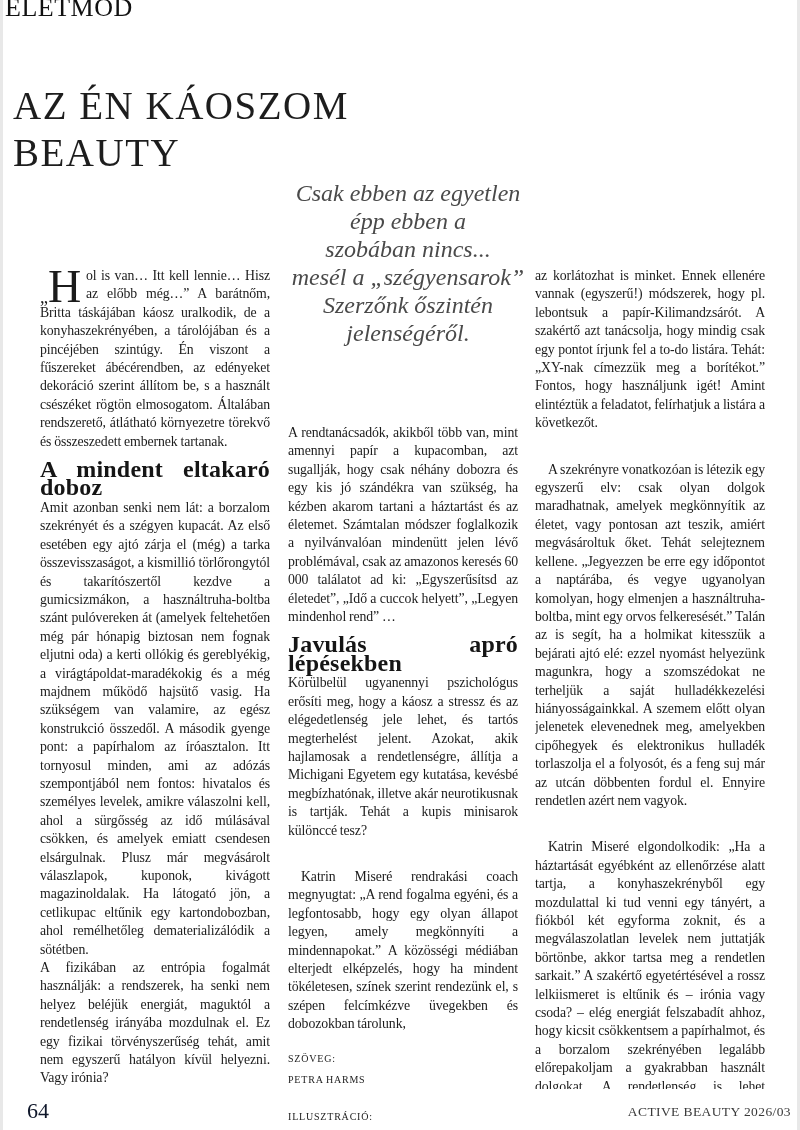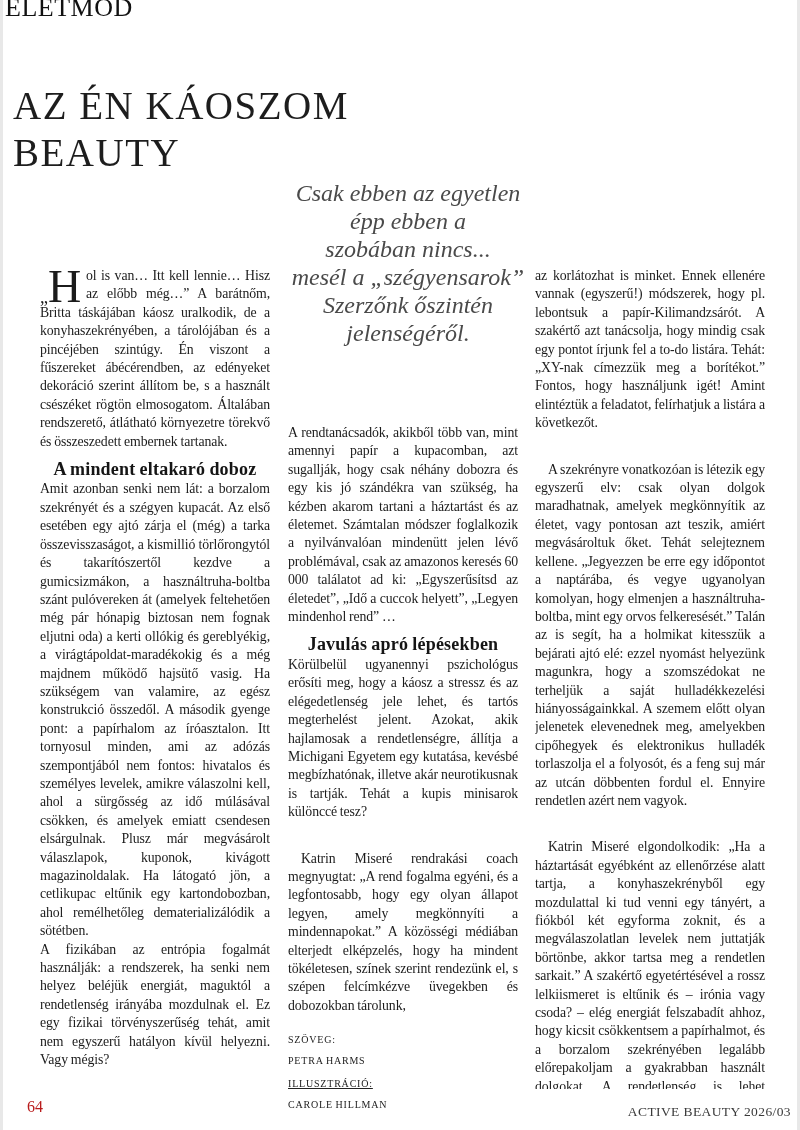--- a/index.html
+++ b/index.html
@@ -26,38 +26,38 @@
     position:absolute; width:230px;
     font-size:13.8px; line-height:18.4px; text-align:justify;
     letter-spacing:-0.1px; word-spacing:-0.5px; hyphens:auto;
   }
   .col-left  { left:37px;  top:267px; height:822px; overflow:hidden; }
   .col-mid   { left:285px; top:424px; height:702px; overflow:hidden; }
   .col-right { left:532px; top:267px; height:822px; overflow:hidden; }
   .body-p { margin:0; }
   .indent { text-indent:13px;margin-top:28px; }
   .col-heading {
-    margin:9px 0 2px; text-align:center;
-    font-size:18px; font-weight:700; letter-spacing:0.2px; color:#151515;
+    margin:9px 0 2px; 
+    font-size:24px; font-weight:700; letter-spacing:0.2px; color:#151515;
   }
   .dropcap {
     float:left; display:flex; align-items:flex-end;
     height:35px; margin:1px 5px 0 0;
   }
   .dc-quote { font-size:18px; line-height:12px; }
   .dc-letter { font-size:46px; line-height:33px; }
   .credits {
     margin-top:14px; 
     font-size:10px; line-height:21px; letter-spacing:0.8px; color:#222;
   }
-  .credit-gap { margin-top:2px;text-decoration:underline; }
+  .credit-gap { margin-top:16px; }
   .endmark { margin-left:14px; font-size:12px; }
   .footer-page {
     position:absolute; left:24px; top:1098px;
-    font-size:16px; color:#b91c1c;
+    font-size:22px; color:#0f172a;
   }
   .footer-issue {
     position:absolute; right:6px; top:1104px;
     font-size:13.5px; letter-spacing:0.4px; color:#3a3a3a;
   }
 </style>
 </head>
 <body>
 
 <div class="page">
@@ -80,21 +80,21 @@
 
   <div class="col col-left">
     <p class="body-p">
       <span class="dropcap">
           <span class="dc-quote">„</span>
           <span class="dc-letter">H</span>
         </span><span>ol is van… Itt kell lennie… Hisz az előbb még…” A barátnőm, Britta táskájában káosz uralkodik, de a konyhaszekrényében, a tárolójában és a pincéjében szintúgy. Én viszont a fűszereket ábécérendben, az edényeket dekoráció szerint állítom be, s a használt csészéket rögtön elmosogatom. Általában rendszerető, átlátható környezetre törekvő és összeszedett embernek tartanak.</span>
     </p>
     <h3 class="col-heading">A mindent eltakaró doboz</h3>
     <p class="body-p">Amit azonban senki nem lát: a borzalom szekrényét és a szégyen kupacát. Az első esetében egy ajtó zárja el (még) a tarka összevisszaságot, a kismillió törlőrongytól és takarítószertől kezdve a gumicsizmákon, a használtruha-boltba szánt pulóvereken át (amelyek feltehetően még pár hónapig biztosan nem fognak eljutni oda) a kerti ollókig és gereblyékig, a virágtápoldat-maradékokig és a még majdnem működő hajsütő vasig. Ha szükségem van valamire, az egész konstrukció összedől. A második gyenge pont: a papírhalom az íróasztalon. Itt tornyosul minden, ami az adózás szempontjából nem fontos: hivatalos és személyes levelek, amikre válaszolni kell, ahol a sürgősség az idő múlásával csökken, és amelyek emiatt csendesen elsárgulnak. Plusz már megvásárolt válaszlapok, kuponok, kivágott magazinoldalak. Ha látogató jön, a cetlikupac eltűnik egy kartondobozban, ahol remélhetőleg dematerializálódik a sötétben.</p>
-    <p class="body-p">A fizikában az entrópia fogalmát használják: a rendszerek, ha senki nem helyez beléjük energiát, maguktól a rendetlenség irányába mozdulnak el. Ez egy fizikai törvényszerűség tehát, amit nem egyszerű hatályon kívül helyezni. Vagy mégis?</p>
+    <p class="body-p">A fizikában az entrópia fogalmát használják: a rendszerek, ha senki nem helyez beléjük energiát, maguktól a rendetlenség irányába mozdulnak el. Ez egy fizikai törvényszerűség tehát, amit nem egyszerű hatályon kívül helyezni. Vagy irónia?</p>
   </div>
 
   <div class="col col-mid">
     <p class="body-p">A rendtanácsadók, akikből több van, mint amennyi papír a kupacomban, azt sugallják, hogy csak néhány dobozra és egy kis jó szándékra van szükség, ha kézben akarom tartani a háztartást és az életemet. Számtalan módszer foglalkozik a nyilvánvalóan mindenütt jelen lévő problémával, csak az amazonos keresés 60 000 találatot ad ki: „Egyszerűsítsd az életedet”, „Idő a cuccok helyett”, „Legyen mindenhol rend” …</p>
     <h3 class="col-heading">Javulás apró lépésekben</h3>
     <p class="body-p">Körülbelül ugyanennyi pszichológus erősíti meg, hogy a káosz a stressz és az elégedetlenség jele lehet, és tartós megterhelést jelent. Azokat, akik hajlamosak a rendetlenségre, állítja a Michigani Egyetem egy kutatása, kevésbé megbízhatónak, illetve akár neurotikusnak is tartják. Tehát a kupis minisarok különccé tesz?</p>
     <p class="body-p indent">Katrin Miseré rendrakási coach megnyugtat: „A rend fogalma egyéni, és a legfontosabb, hogy egy olyan állapot legyen, amely megkönnyíti a mindennapokat.” A közösségi médiában elterjedt elképzelés, hogy ha mindent tökéletesen, színek szerint rendezünk el, s szépen felcímkézve üvegekben és dobozokban tárolunk,</p>
     <div class="credits">
       <div>SZÖVEG:</div>
       <div>PETRA HARMS</div>

